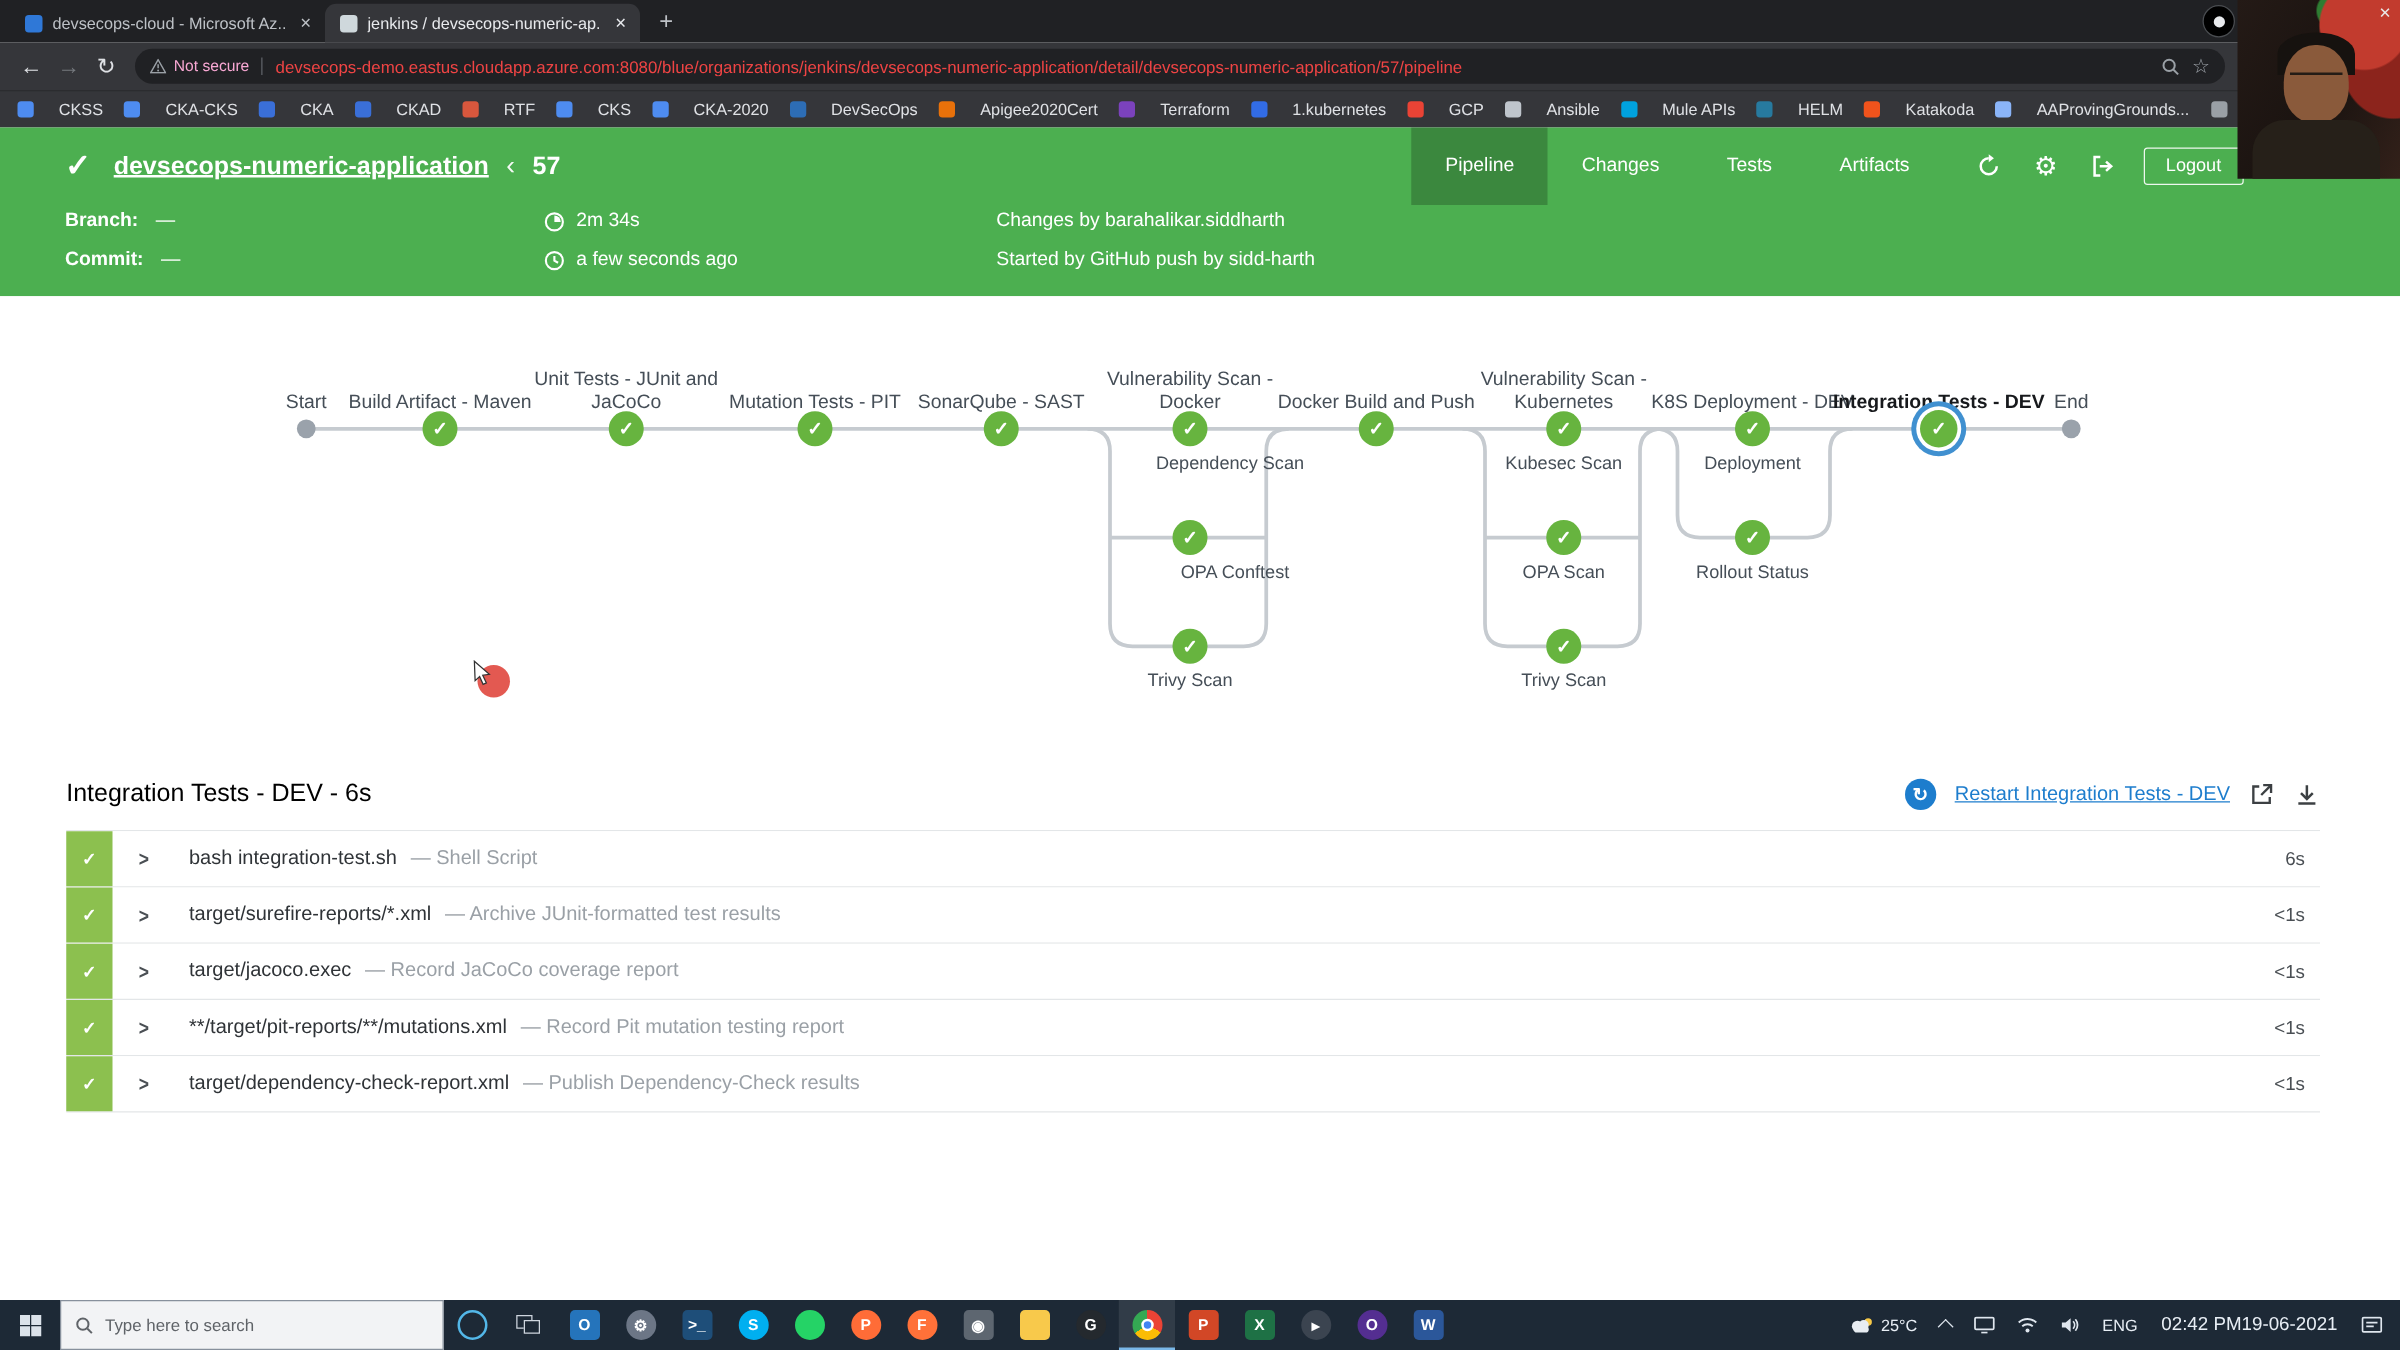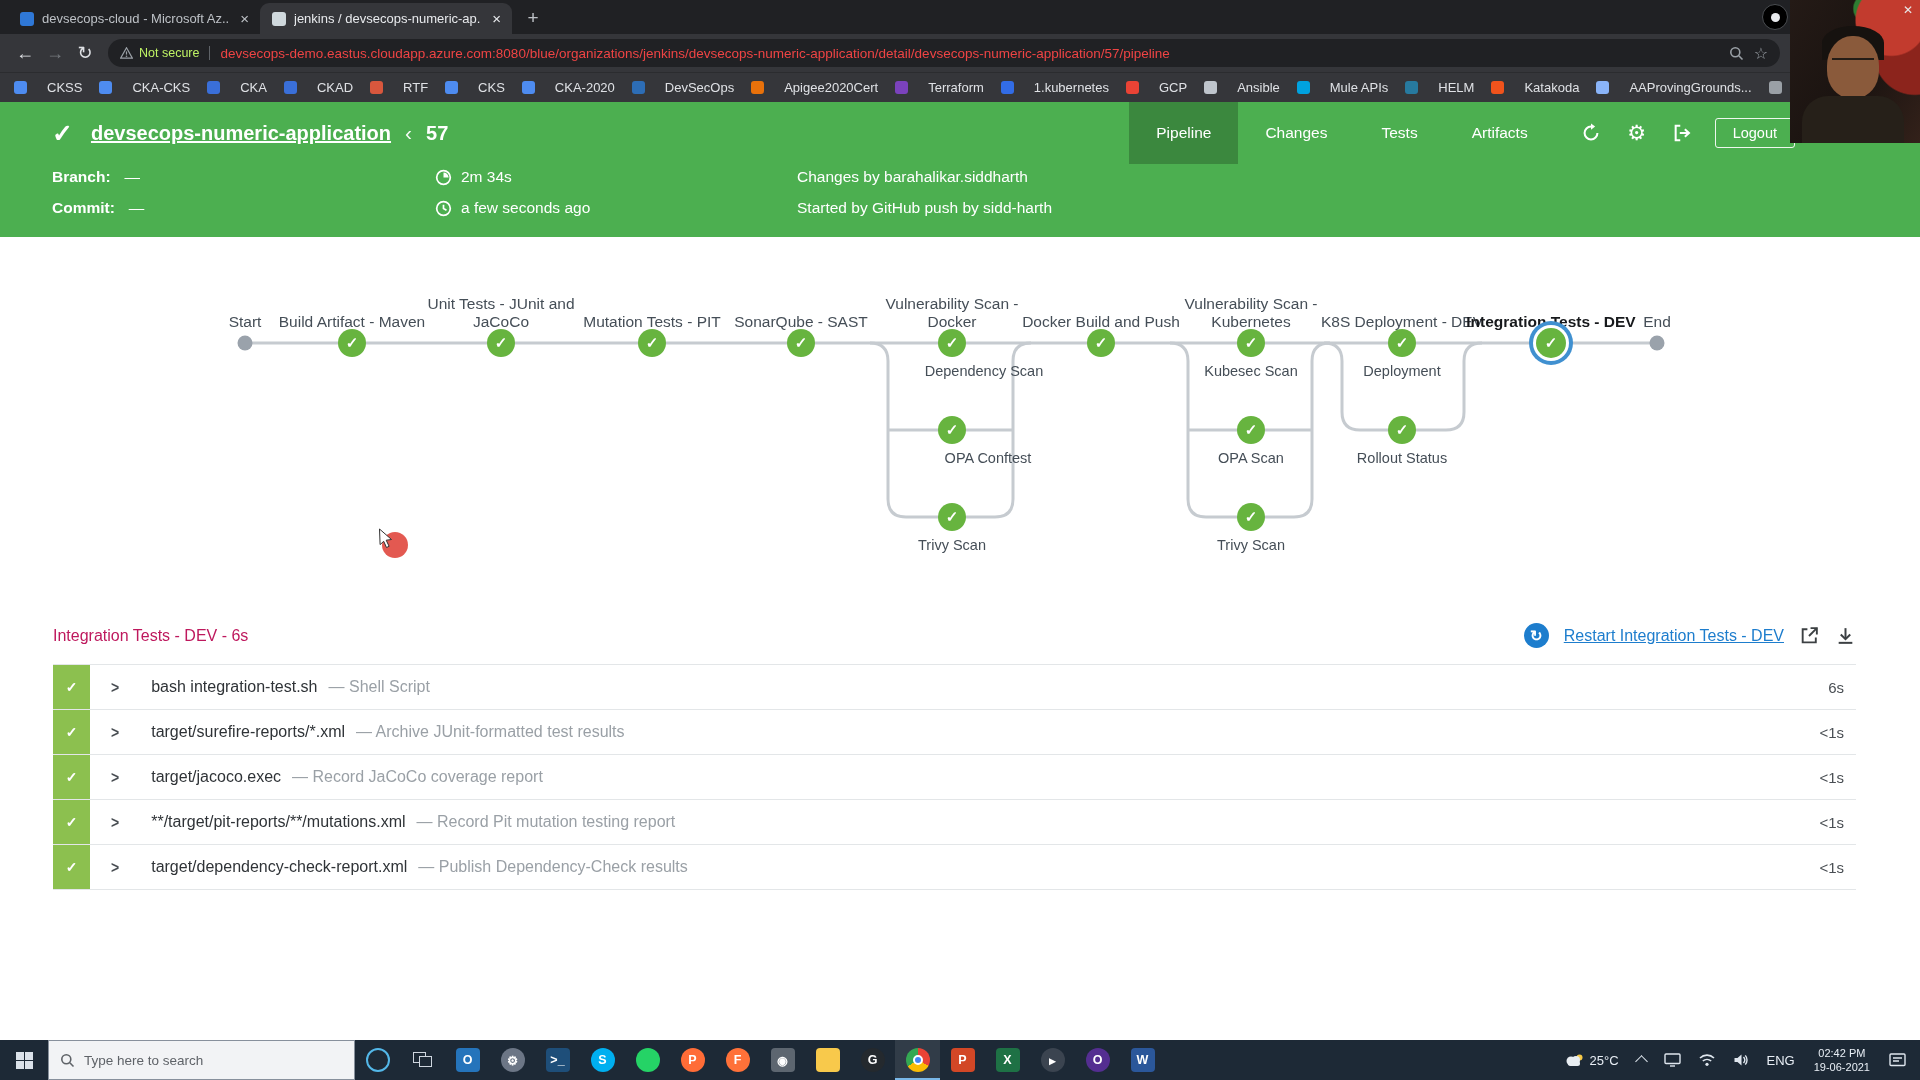--- a/index.html
+++ b/index.html
@@ -15,21 +15,21 @@
   .tab .title{flex:1;overflow:hidden;white-space:nowrap}
   .tab .close{font-size:15px;padding:0 3px;color:inherit}
   .newtab{width:26px;height:26px;margin:0 0 3px 8px;display:flex;align-items:center;justify-content:center;color:#bdc1c6;font-size:19px;border-radius:50%}
   .media-btn{position:absolute;right:132px;top:4px;width:26px;height:26px;border-radius:50%;background:#000;border:1px solid #4a4d51;display:flex;align-items:center;justify-content:center}
   .media-btn i{width:9px;height:9px;border-radius:50%;background:#e8eaed;display:block}
 
   .toolbar{height:38px;background:#35363a;display:flex;align-items:center;padding:0 10px}
   .nav-ico{width:30px;height:30px;display:flex;align-items:center;justify-content:center;color:#dfe1e5;font-size:18px;border-radius:50%;flex:none}
   .nav-ico.dim{color:#75797e}
   .omnibox{flex:1;height:28px;background:#202124;border-radius:14px;display:flex;align-items:center;padding:0 12px;margin:0 8px;min-width:0}
-  .omni-warn{color:#bef264;font-size:12.5px;display:flex;align-items:center;gap:6px;flex:none}
+  .omni-warn{color:#f9a8d4;font-size:12.5px;display:flex;align-items:center;gap:6px;flex:none}
   .omni-sep{width:1px;height:14px;background:#5f6368;margin:0 10px;flex:none}
   .omni-url{color:#ef4444;font-size:13.5px;white-space:nowrap;overflow:hidden;flex:1}
   .omni-right{display:flex;align-items:center;gap:10px;flex:none;margin-left:8px}
   .omni-star{color:#9aa0a6;font-size:16px}
   .ext-row{display:flex;align-items:center;gap:9px;margin-left:4px}
   .ext-ico{width:22px;height:22px;border-radius:50%;flex:none}
   .menu-dots{color:#e8eaed;font-size:17px;padding:0 4px}
 
   .bookmarks{height:30px;background:#35363a;border-top:1px solid #2b2c2f;display:flex;align-items:center;gap:17px;padding:0 14px;font-size:13px;color:#dfe1e5;white-space:nowrap}
   .bm{display:flex;align-items:center;gap:20px;flex:none}
@@ -67,21 +67,21 @@
   .glabel.sel{color:#17191c;font-weight:bold}
   .gsub{position:absolute;transform:translateX(-50%);font-size:14.5px;color:#454e57;white-space:nowrap;z-index:2}
 
   .cursor{position:absolute;left:380px;top:530px;z-index:60;width:30px;height:30px;pointer-events:none}
   .cursor .dot{position:absolute;left:2px;top:2px;width:26px;height:26px;border-radius:50%;background:rgba(222,60,50,.85)}
   .cursor svg{position:absolute;left:-2px;top:-2px}
 
   
   .steps{padding:18px 64px 0 53px}
   .steps-head{display:flex;align-items:center}
-  .steps-title{font-size:16px;color:#be185d;font-weight:500}
+  .steps-title{font-size:20px;color:#000000;font-weight:500}
   .steps-actions{margin-left:auto;display:flex;align-items:center;gap:15px}
   .restart-ico{width:25px;height:25px;border-radius:50%;background:#1d7dcd;color:#fff;display:flex;align-items:center;justify-content:center;font-size:15px;font-weight:bold}
   .restart-link{color:#1d7dcd;font-size:16px;text-decoration:underline}
   .act-ico{display:flex;align-items:center;justify-content:center}
   .step-rows{margin-top:16px;border-top:1px solid #e3e6e8}
   .step-row{display:flex;align-items:center;height:45px;border-bottom:1px solid #e3e6e8;background:#fff}
   .step-status{width:37px;align-self:stretch;background:#8cc04f;display:flex;align-items:center;justify-content:center;color:#fff;font-size:14px;font-weight:bold;flex:none}
   .step-chevron{margin-left:21px;color:#4a4f54;font-size:14px;font-weight:bold;transform:scaleY(1.2);flex:none}
   .step-label{margin-left:32px;font-size:16px;color:#2f3337;white-space:nowrap}
   .step-desc{margin-left:11px;font-size:16px;color:#9aa0a6;white-space:nowrap}
@@ -101,21 +101,21 @@
   .app-ico.ring{border:2.2px solid #53b7e8;border-radius:50%;background:transparent}
   .app-ico.taskview{background:transparent;position:relative}
   .app-ico.taskview i{position:absolute;width:13px;height:11px;border:1.6px solid #cfd6df;background:#1d2936}
   .app-ico.taskview i:first-child{left:2px;top:4px}
   .app-ico.taskview i:last-child{left:8px;top:8px}
   .app-ico.chrome{border-radius:50%;background:conic-gradient(#ea4335 0 33%,#fbbc05 33% 66%,#34a853 66% 100%)}
   .chrome-dot{width:10px;height:10px;border-radius:50%;background:#4285f4;border:2px solid #fff;display:block}
   .tb-tray{margin-left:auto;display:flex;align-items:center}
   .tray-item{padding:0 9px;display:flex;align-items:center;justify-content:center;height:100%;font-size:13px;gap:6px}
   .chev-up{width:9px;height:9px;border-left:1.6px solid #dfe6ee;border-top:1.6px solid #dfe6ee;transform:rotate(45deg);margin-top:3px}
-  .tray-clock{display:flex;flex-direction:column;align-items:center;justify-content:center;font-size:11px;line-height:1.3;padding:0 10px}
+  .tray-clock{display:flex;flex-direction:row;align-items:center;justify-content:center;font-size:15px;line-height:1.3;padding:0 10px}
   .show-desktop{width:5px;border-left:1px solid #44505e}
 
   
   .webcam{position:absolute;top:0;right:0;width:130px;height:143px;z-index:50;overflow:hidden;background:
     radial-gradient(circle at 78% 14%, #c23b2e 0 22%, rgba(0,0,0,0) 23%),
     radial-gradient(circle at 96% 38%, #8c241c 0 26%, rgba(0,0,0,0) 27%),
     radial-gradient(circle at 60% 6%, #2e7d32 0 9%, rgba(0,0,0,0) 10%),
     linear-gradient(120deg,#241a16 0%,#1a1310 55%,#33211a 100%)}
   .webcam .hair{position:absolute;left:32px;top:26px;width:62px;height:34px;border-radius:50% 50% 0 0;background:#16120f}
   .webcam .head{position:absolute;left:37px;top:36px;width:52px;height:62px;border-radius:48% 48% 44% 44%;background:#8a5a3b}

